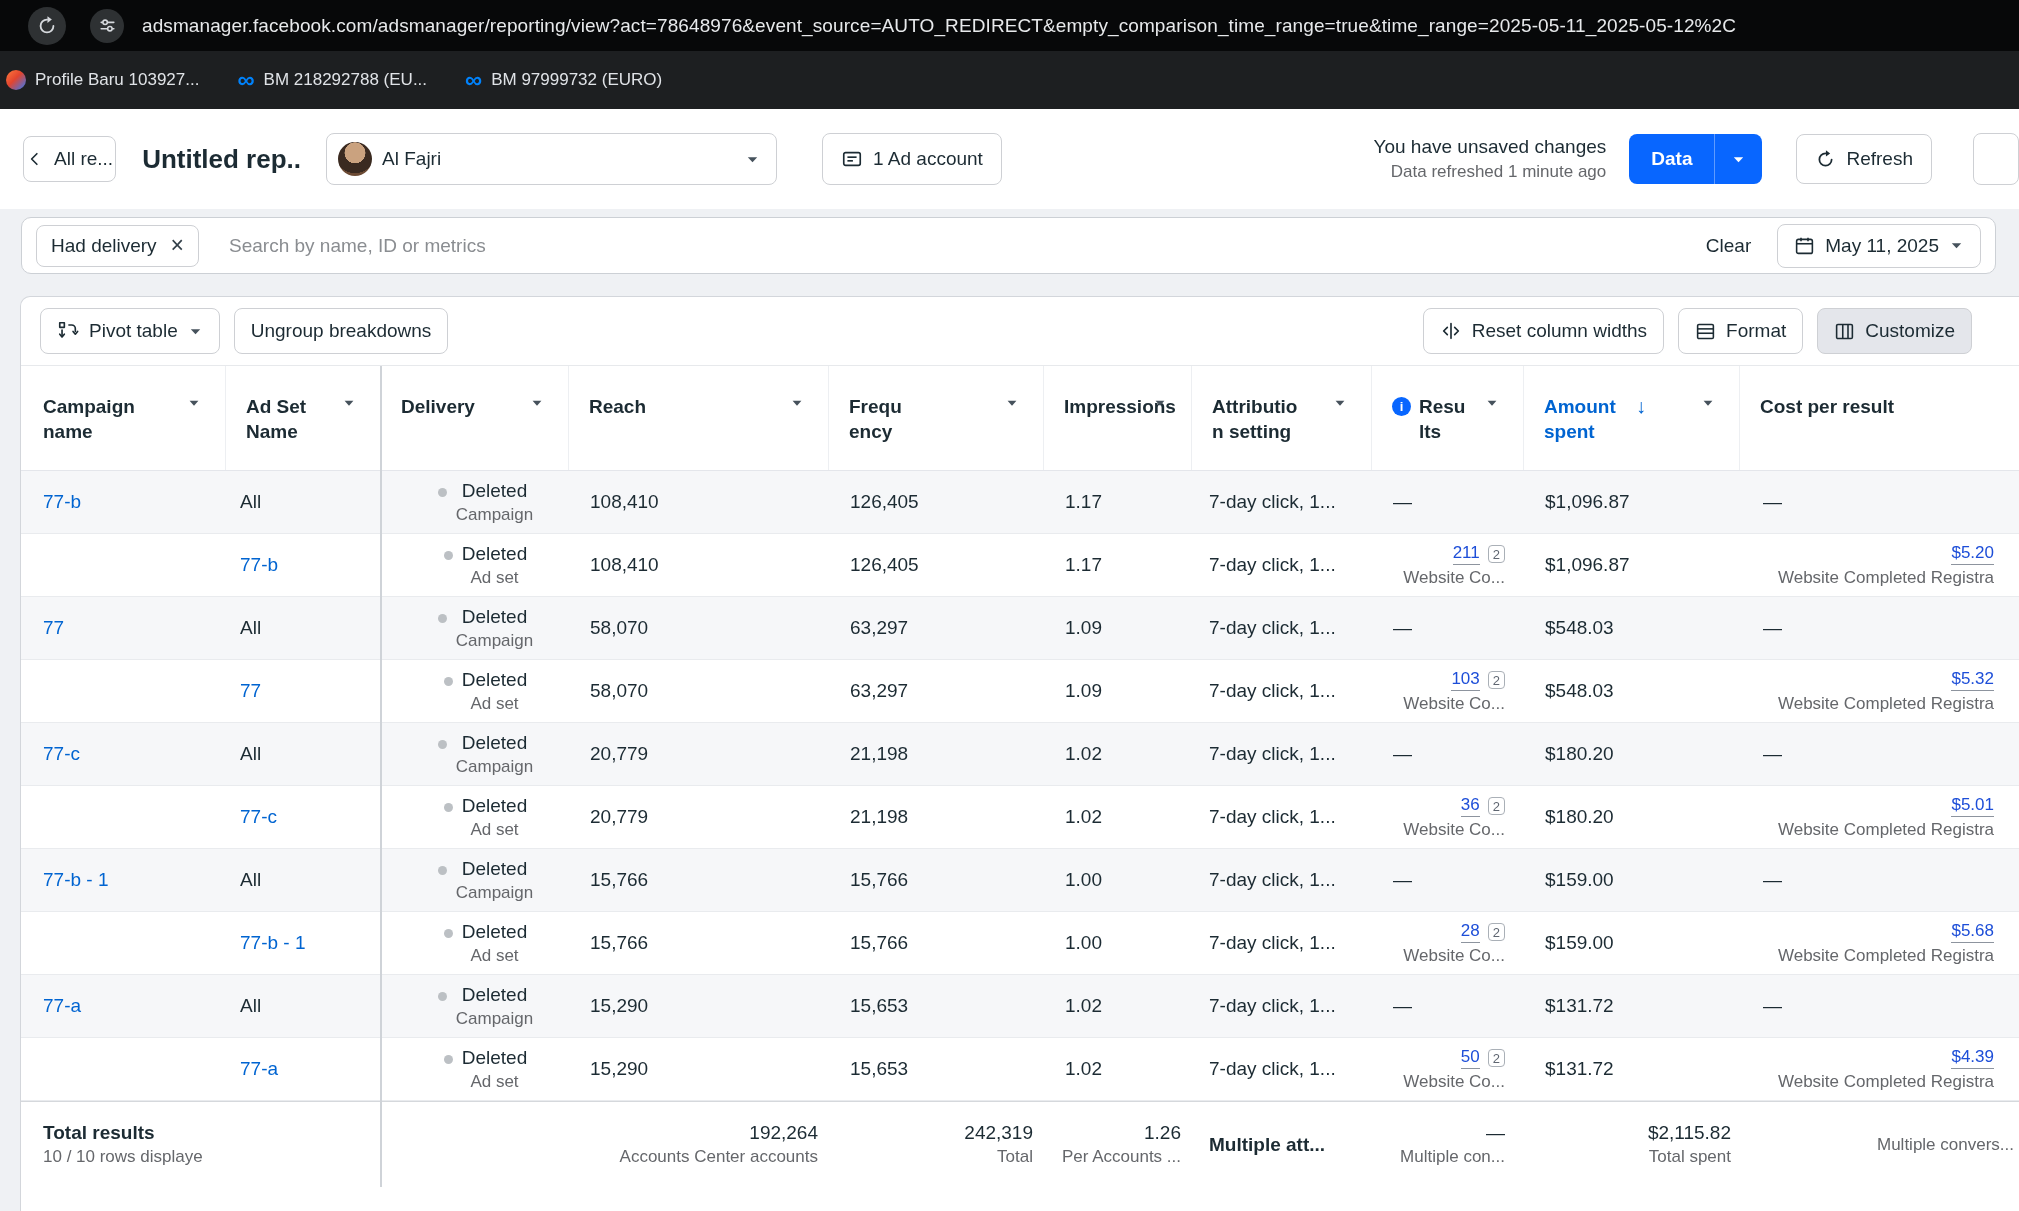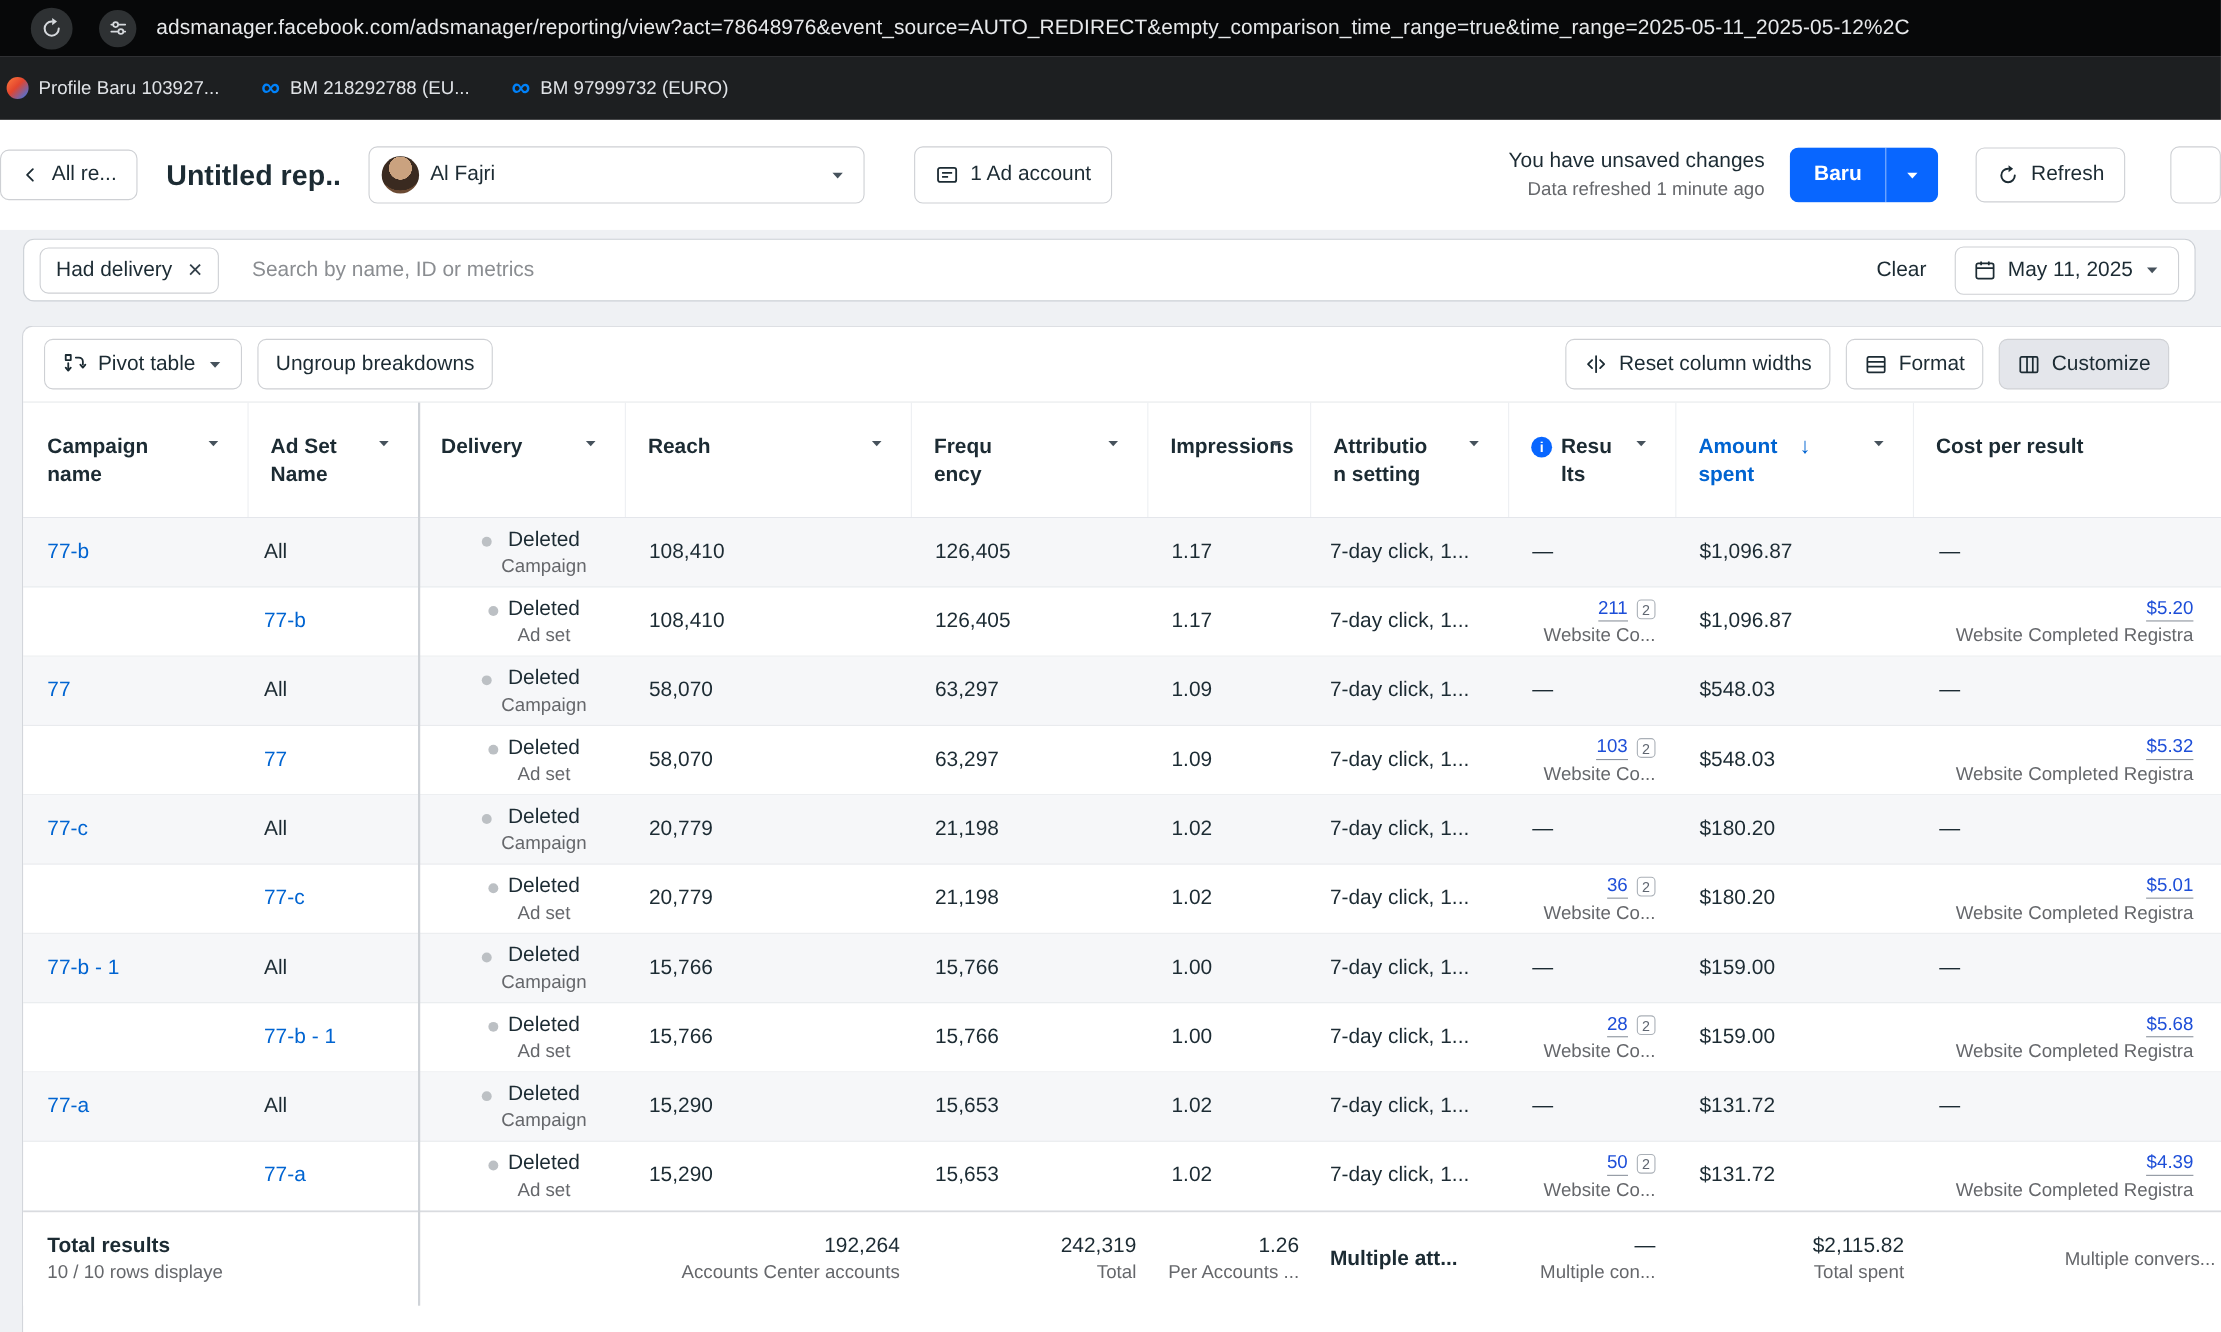--- a/index.html
+++ b/index.html
@@ -15,21 +15,21 @@
   
   .bookmarks{height:58px;background:#1d1f21;display:flex;align-items:center;padding-left:6px;gap:38px;}
   .bm-item{display:flex;align-items:center;gap:9px;cursor:pointer;}
   .bm-item .meta-logo{color:#0082fb;font-size:24px;font-weight:bold;line-height:1;}
   .bm-item .label{color:#e0e3e7;font-size:17px;white-space:nowrap;}
   .profile-dot{width:20px;height:20px;border-radius:50%;background:linear-gradient(135deg,#ff7a3d 0%,#e2452f 45%,#2a7cff 100%);}
 
   
   .appheader{height:100px;background:#fff;display:flex;align-items:center;}
   .btn{display:flex;align-items:center;justify-content:center;gap:10px;background:#fff;border:1px solid #ced0d4;border-radius:8px;font-size:19px;color:#1c2b33;cursor:pointer;box-sizing:border-box;}
-  .back-btn{height:46px;padding:0 18px;}
+  .back-btn{margin-left:23px;height:46px;padding:0 2px;}
   .rpt-title{margin-left:26px;font-size:26px;font-weight:bold;white-space:nowrap;}
   .owner-select{margin-left:25px;height:52px;width:451px;justify-content:flex-start;padding:0 11px;position:relative;}
   .avatar{width:34px;height:34px;border-radius:50%;background:radial-gradient(circle at 50% 32%,#caa27f 0 36%,#3a2a20 37% 70%,#6b4a33 71%);flex:0 0 auto;}
   .owner-name{font-size:19px;}
   .owner-select .chev{position:absolute;right:16px;}
   .adacct-btn{margin-left:45px;height:52px;padding:0 18px;}
   .status-block{margin-left:auto;text-align:right;line-height:1.35;}
   .status-main{font-size:19px;color:#1c2b33;}
   .status-sub{font-size:17px;color:#65676b;margin-top:2px;}
   .save-split{margin-left:23px;display:flex;height:50px;border-radius:8px;overflow:hidden;flex:0 0 auto;}
@@ -167,21 +167,21 @@
           <line x1="7" y1="10" x2="17" y2="10"></line>
           <line x1="7" y1="14" x2="13" y2="14"></line>
         </svg>
       <span>1 Ad account</span>
     </div>
     <div class="status-block">
       <div class="status-main">You have unsaved changes</div>
       <div class="status-sub">Data refreshed 1 minute ago</div>
     </div>
     <div class="save-split">
-      <button class="save-main">Baru</button>
+      <button class="save-main">Data</button>
       <button class="save-chev">
         <svg width="15" height="15" viewBox="0 0 16 16">
             <path d="M3 5.5h10L8 11z" fill="#ffffff"></path>
           </svg>
       </button>
     </div>
     <div class="btn refresh-btn">
       <svg width="21" height="21" viewBox="0 0 24 24">
           <path d="M12 5a7 7 0 1 0 7 7" fill="none" stroke="#1c2b33" stroke-width="2" stroke-linecap="round"></path>
           <path d="M12.5 1.4l4.8 3.6-4.8 3.6z" fill="#1c2b33"></path>

